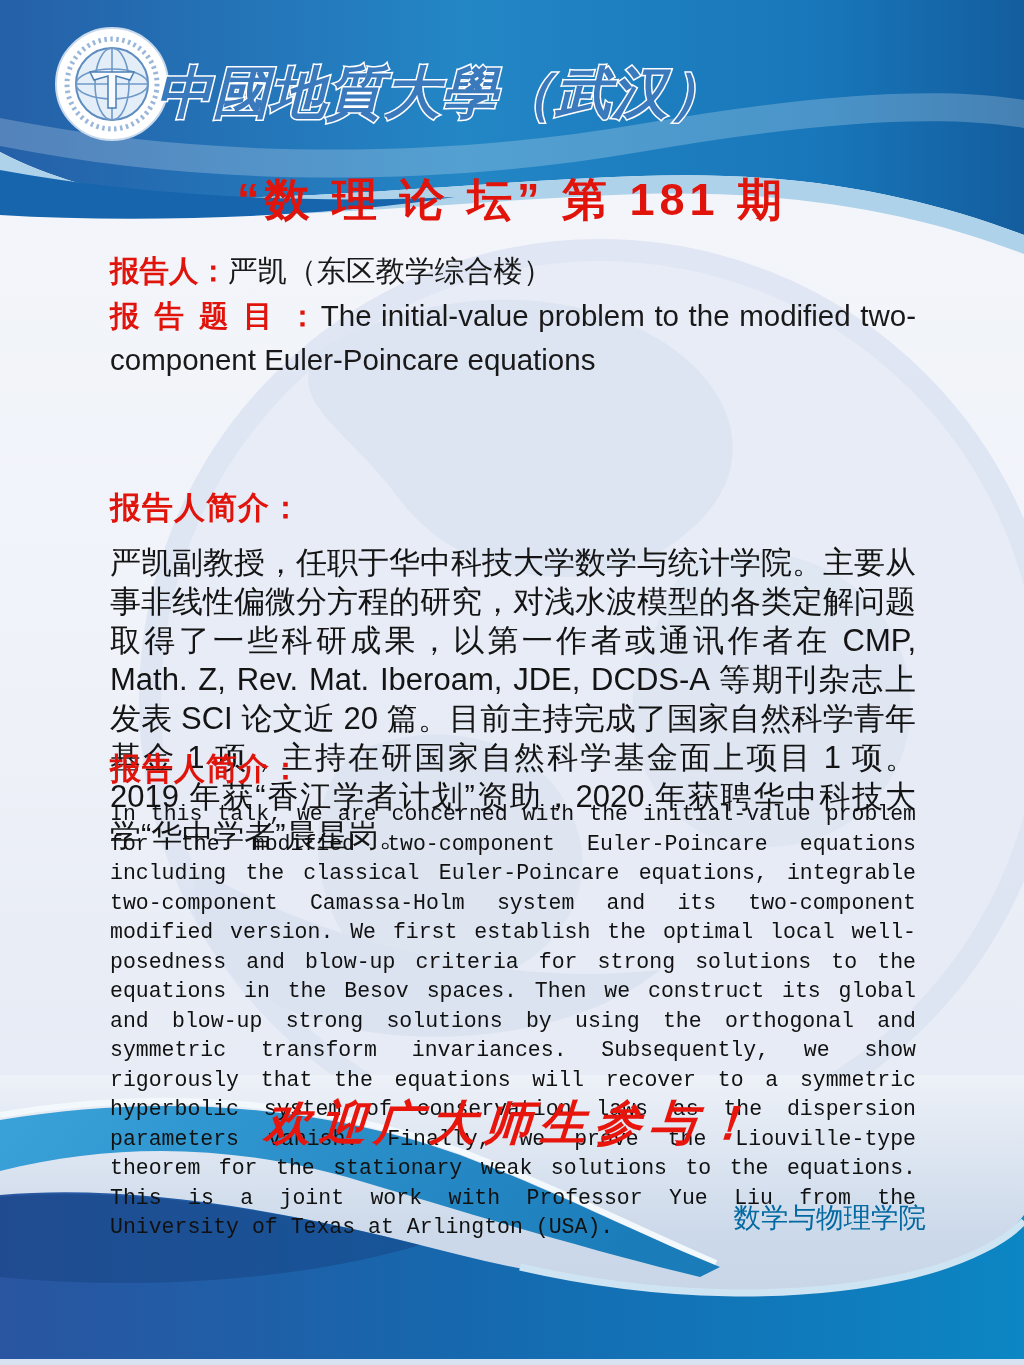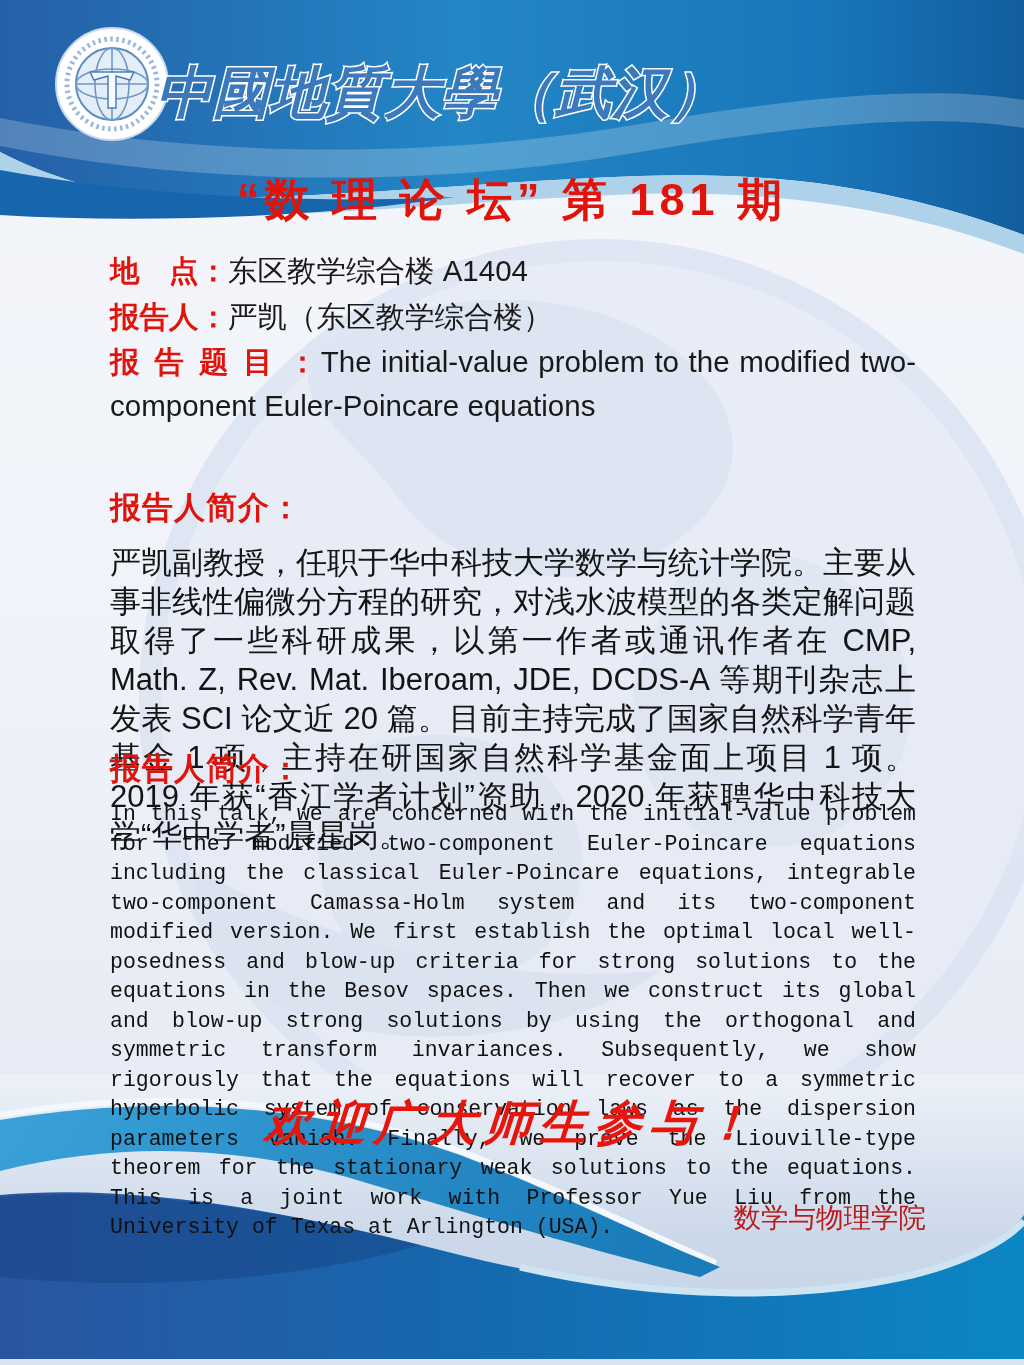--- a/index.html
+++ b/index.html
@@ -37,21 +37,21 @@
   #abstract-text{margin-top:10px;font-size:21.5px;line-height:29.5px;color:#111;
     text-align:justify;font-family:Liberation Mono, monospace;}
   
   #welcome-banner{
     top:1092px;left:0;width:1024px;text-align:center;z-index:5;
     font-family:"DejaVu Serif",serif;font-style:italic;font-weight:700;
     font-size:47px;letter-spacing:8px;color:#e8150d;
     transform:skewX(-4deg);
   }
   #bottom-waves{left:0;bottom:0;width:1024px;height:290px;z-index:1;}
-  #signature{top:1196px;right:98px;text-align:center;z-index:5;color:#b91c1c;}
+  #signature{top:1196px;right:98px;text-align:center;z-index:5;color:#0369a1;}
   #signature .sig-line{font-size:27.5px;line-height:44px;}
   :root{--red:#e1140c;}
 </style>
 </head>
 <body>
 
 <svg id="watermark" class="abs" viewBox="0 0 1024 950" aria-hidden="true">
   <circle cx="600" cy="470" r="450" fill="#e6ebf6"></circle>
   <circle cx="600" cy="470" r="450" fill="none" stroke="#dde4f2" stroke-width="22"></circle>
   <path d="M320,120 C420,60 560,50 660,110 C740,160 760,240 690,300 C600,380 460,350 400,270 C350,200 280,170 320,120Z" fill="#dbe3f1"></path>
@@ -87,23 +87,20 @@
   <path d="M38,48 L82,48 L78,56 L64,52 L64,84 L56,84 L56,52 L42,56 Z" fill="#f7fbff" stroke="#4a7fb5" stroke-width="1.5"></path>
 </svg>
 
 <svg id="uni-name-wrap" class="abs" viewBox="0 0 620 120" aria-hidden="true">
   <text x="6" y="82" font-family="DejaVu Serif, serif" font-style="italic" font-weight="700" font-size="56" fill="#3b79bd" stroke="#ffffff" stroke-width="3" style="paint-order:stroke" letter-spacing="1">中國地質大學（武汉）</text>
 </svg>
 
 <div id="forum-title" class="abs content">“数 理 论 坛” 第 181 期</div>
 
 <div id="info-block" class="abs content">
-  <div class="info-row">
-    <span class="info-label">地　点：</span><span class="info-value">东区教学综合楼 A1404</span>
-  </div>
   <div class="info-row">
     <span class="info-label">报告人：</span><span class="info-value">严凯（东区教学综合楼）</span>
   </div>
   <div class="info-row" id="topic-row">
     <span class="info-label">报 告 题 目 ：</span><span class="info-value">The initial-value problem to the modified two-component Euler-Poincare equations</span>
   </div>
 </div>
 
 <div id="bio-section" class="abs content">
   <div class="sec-heading">报告人简介：</div>

